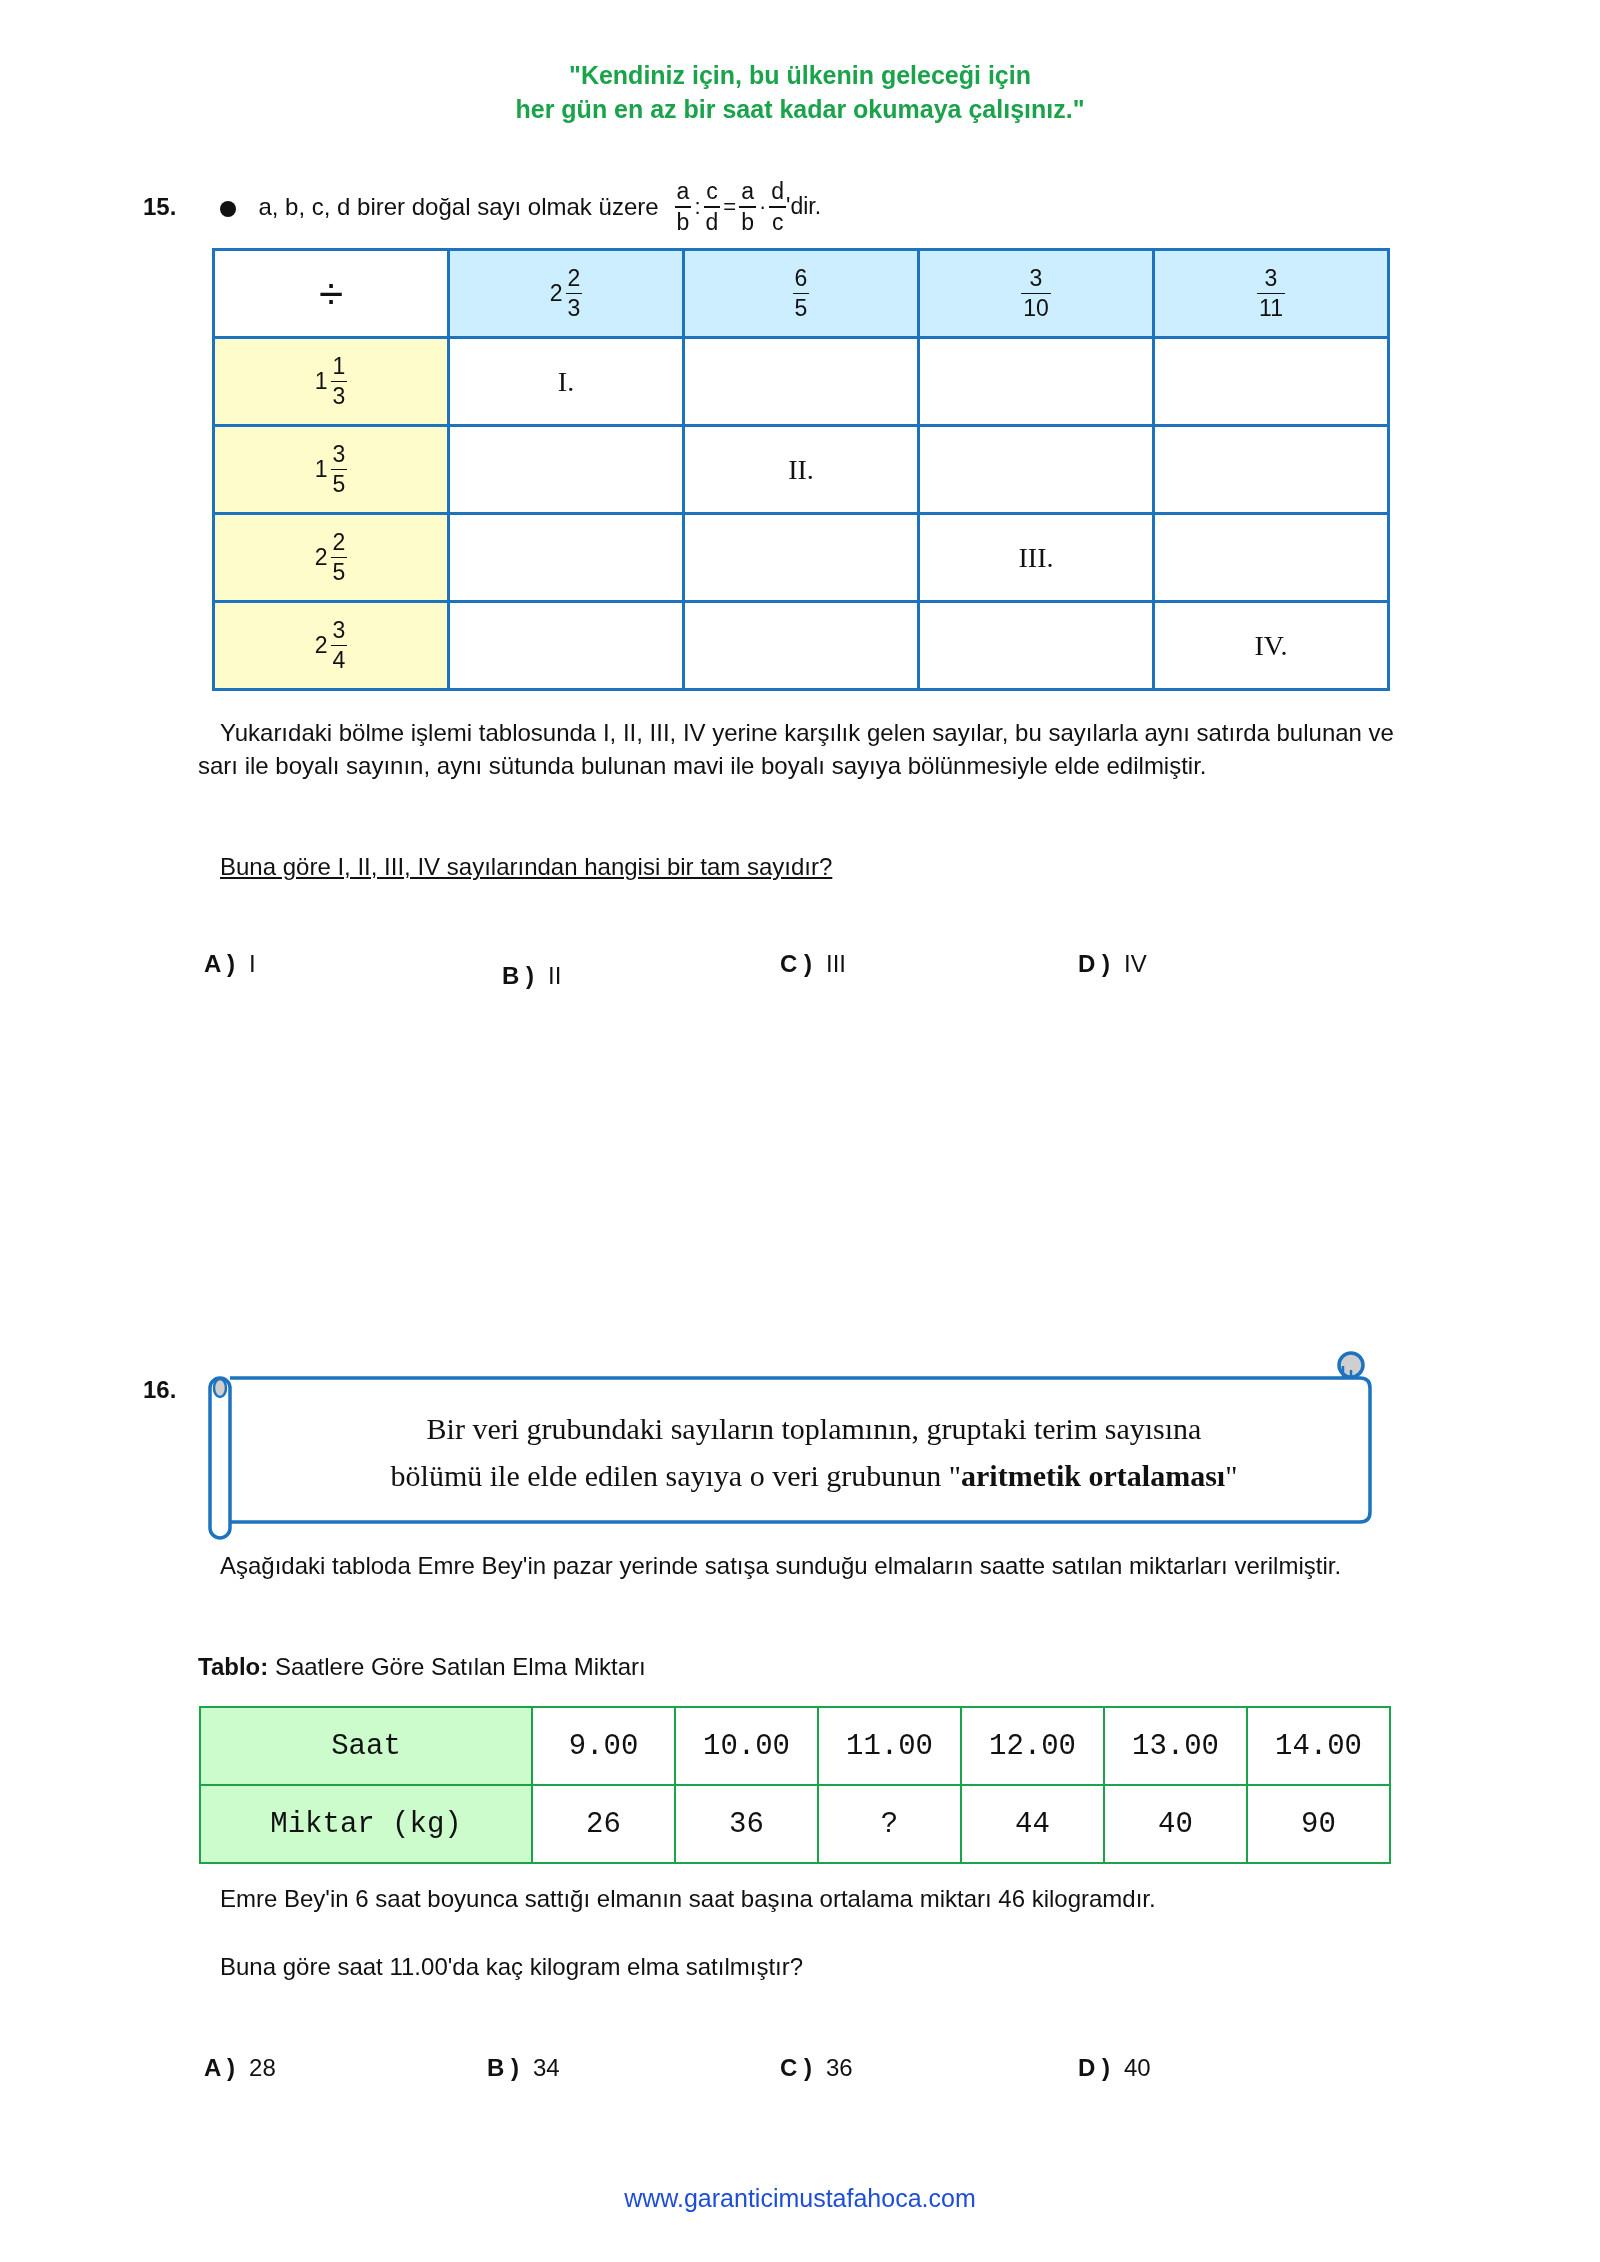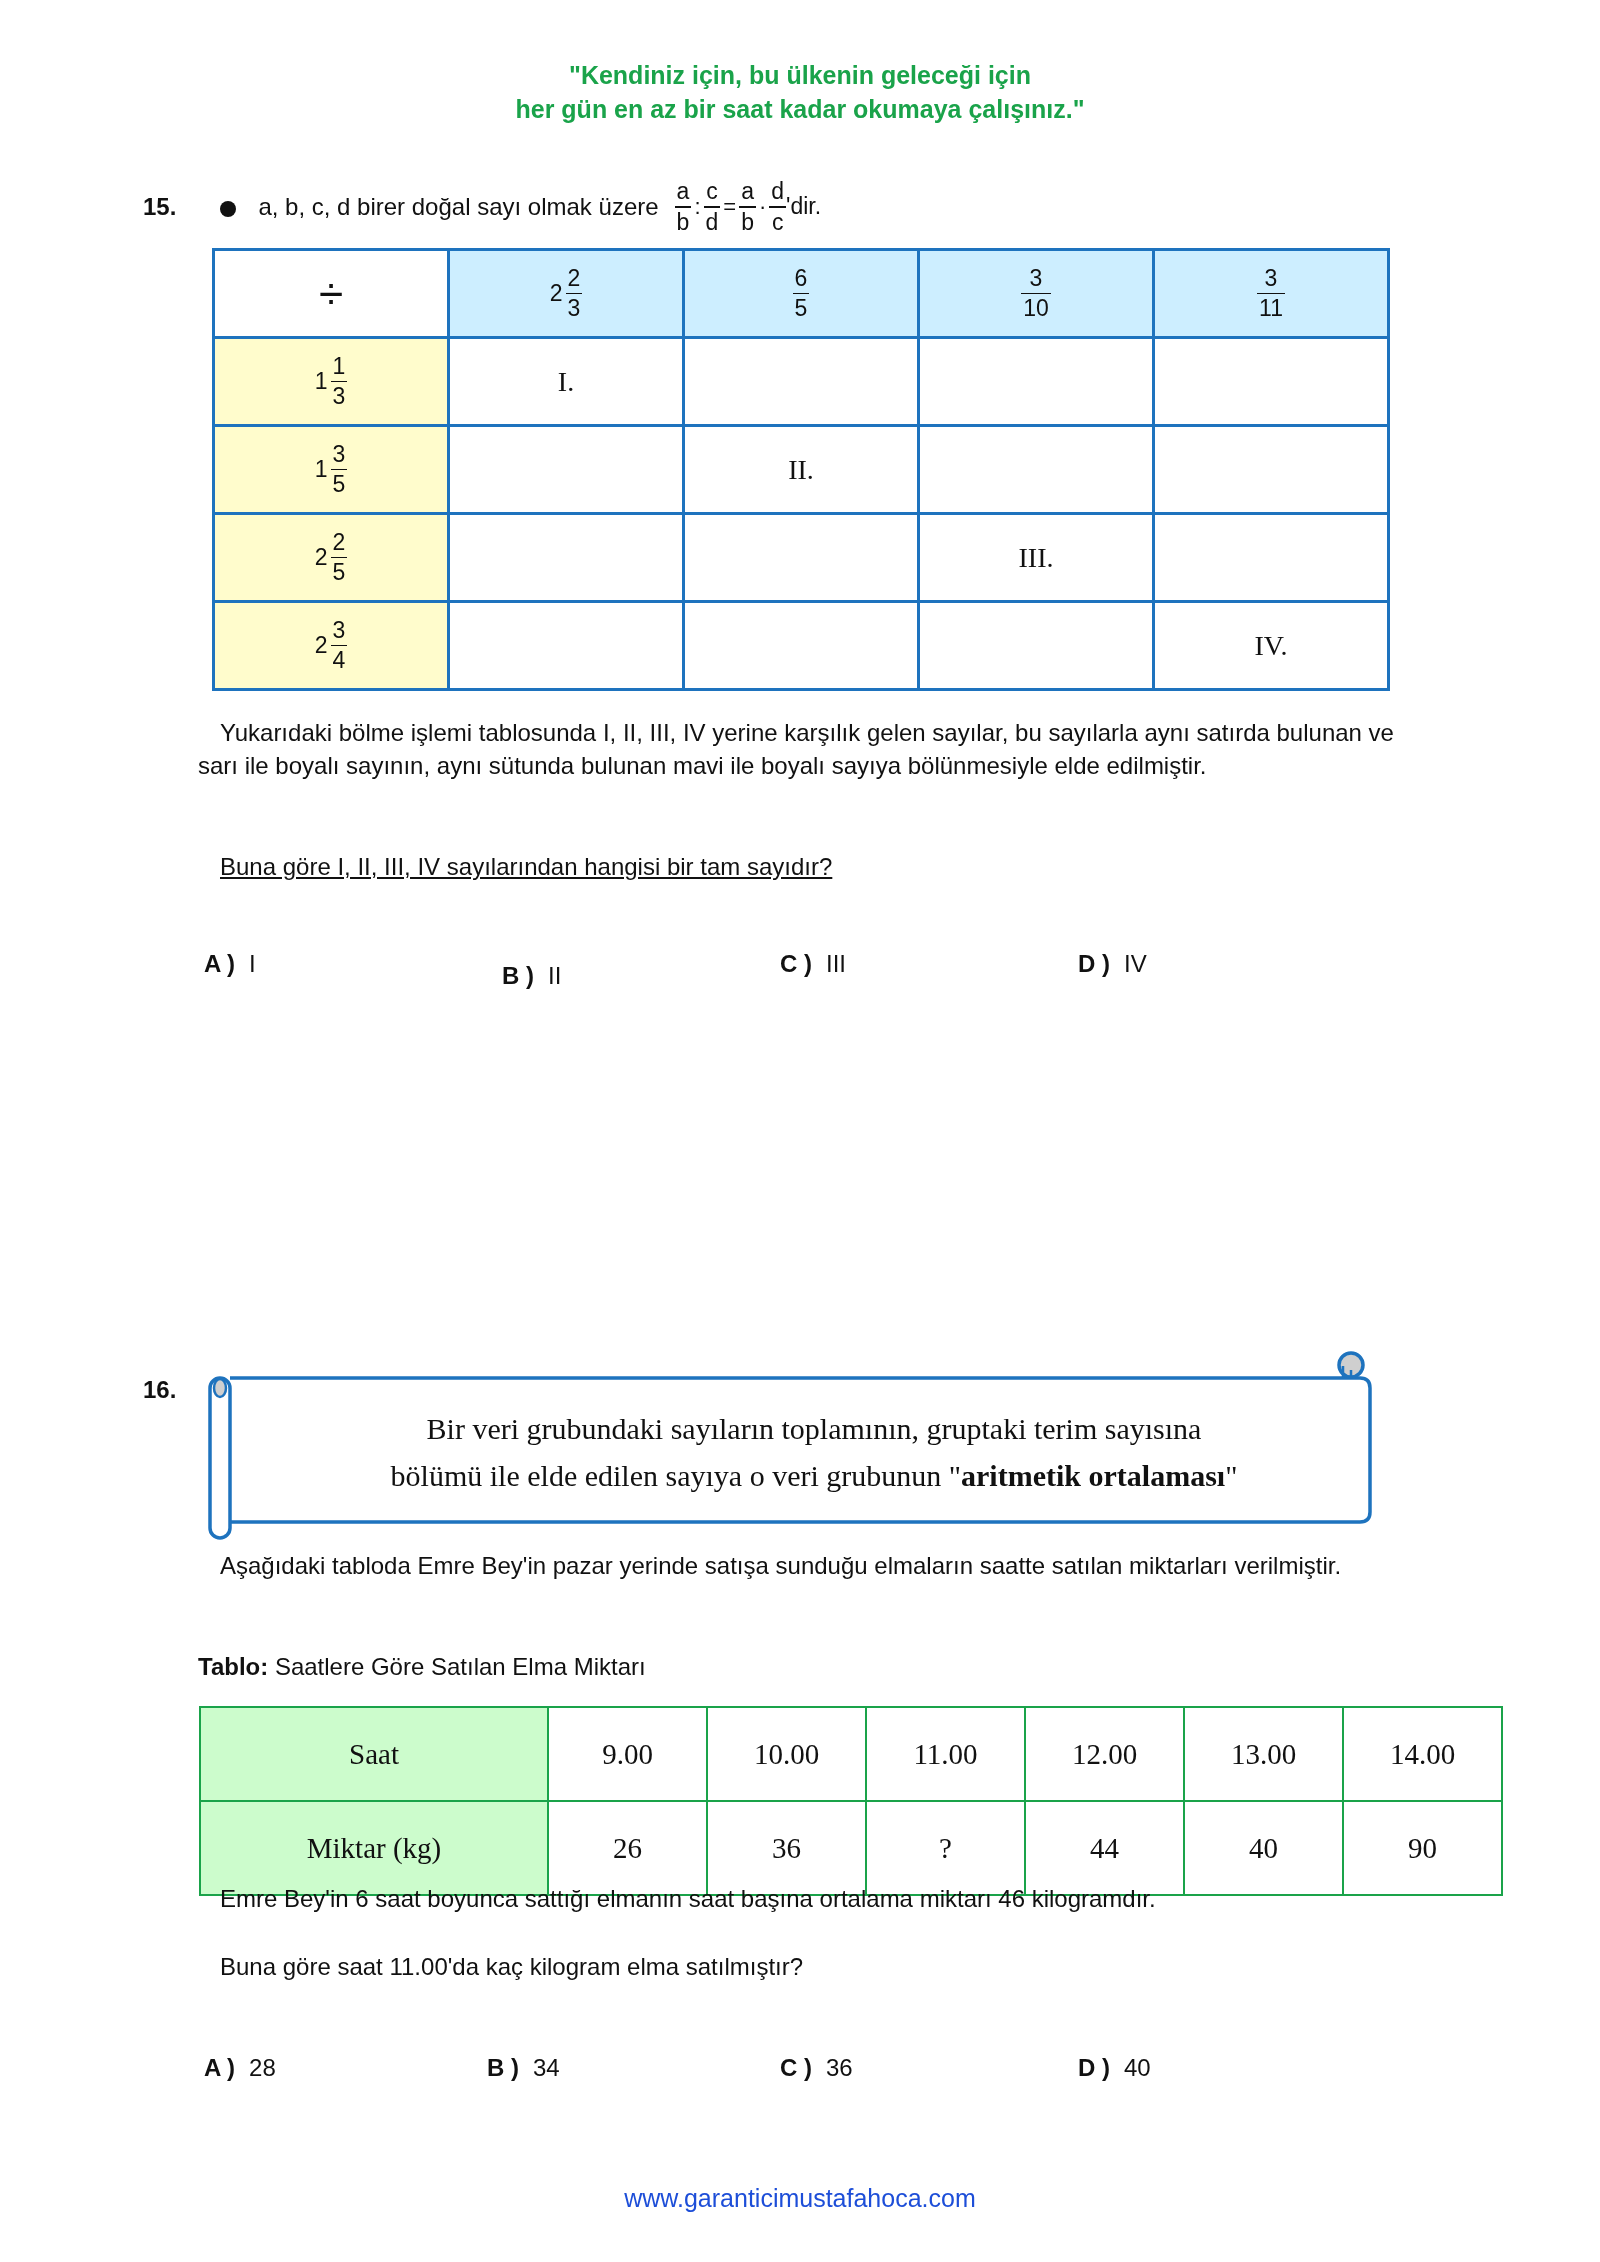--- a/index.html
+++ b/index.html
@@ -41,21 +41,21 @@
   .opt b { margin-right:14px; }
 
   
   .scroll { left:200px; top:1350px; width:1180px; height:200px; }
   .scroll-text { left:264px; top:1405px; width:1100px; text-align:center;
                  font-family:"Liberation Serif", serif; font-size:30px; line-height:47px; }
 
   
   table.apple { position:absolute; left:199px; top:1706px; border-collapse:collapse;
                 font-family:"Liberation Serif", serif; font-size:29px; }
-  table.apple td { border:2.5px solid #1aa34a; height:76px; text-align:center; vertical-align:middle; padding:8px; }
+  table.apple td { border:2.5px solid #1aa34a; height:76px; text-align:center; vertical-align:middle; padding:0;font-family:Liberation Mono, monospace; }
   table.apple td.head { background:#ccfccc; width:330px; }
   table.apple td.val { width:141px;border-radius:22px; }
 
   .footer { left:0; width:1600px; top:2184px; text-align:center; color:#1d4ed8; font-size:25px; }
 </style>
 </head>
 <body>
 
 <div class="abs quote">
   <div>"Kendiniz için, bu ülkenin geleceği için</div>

